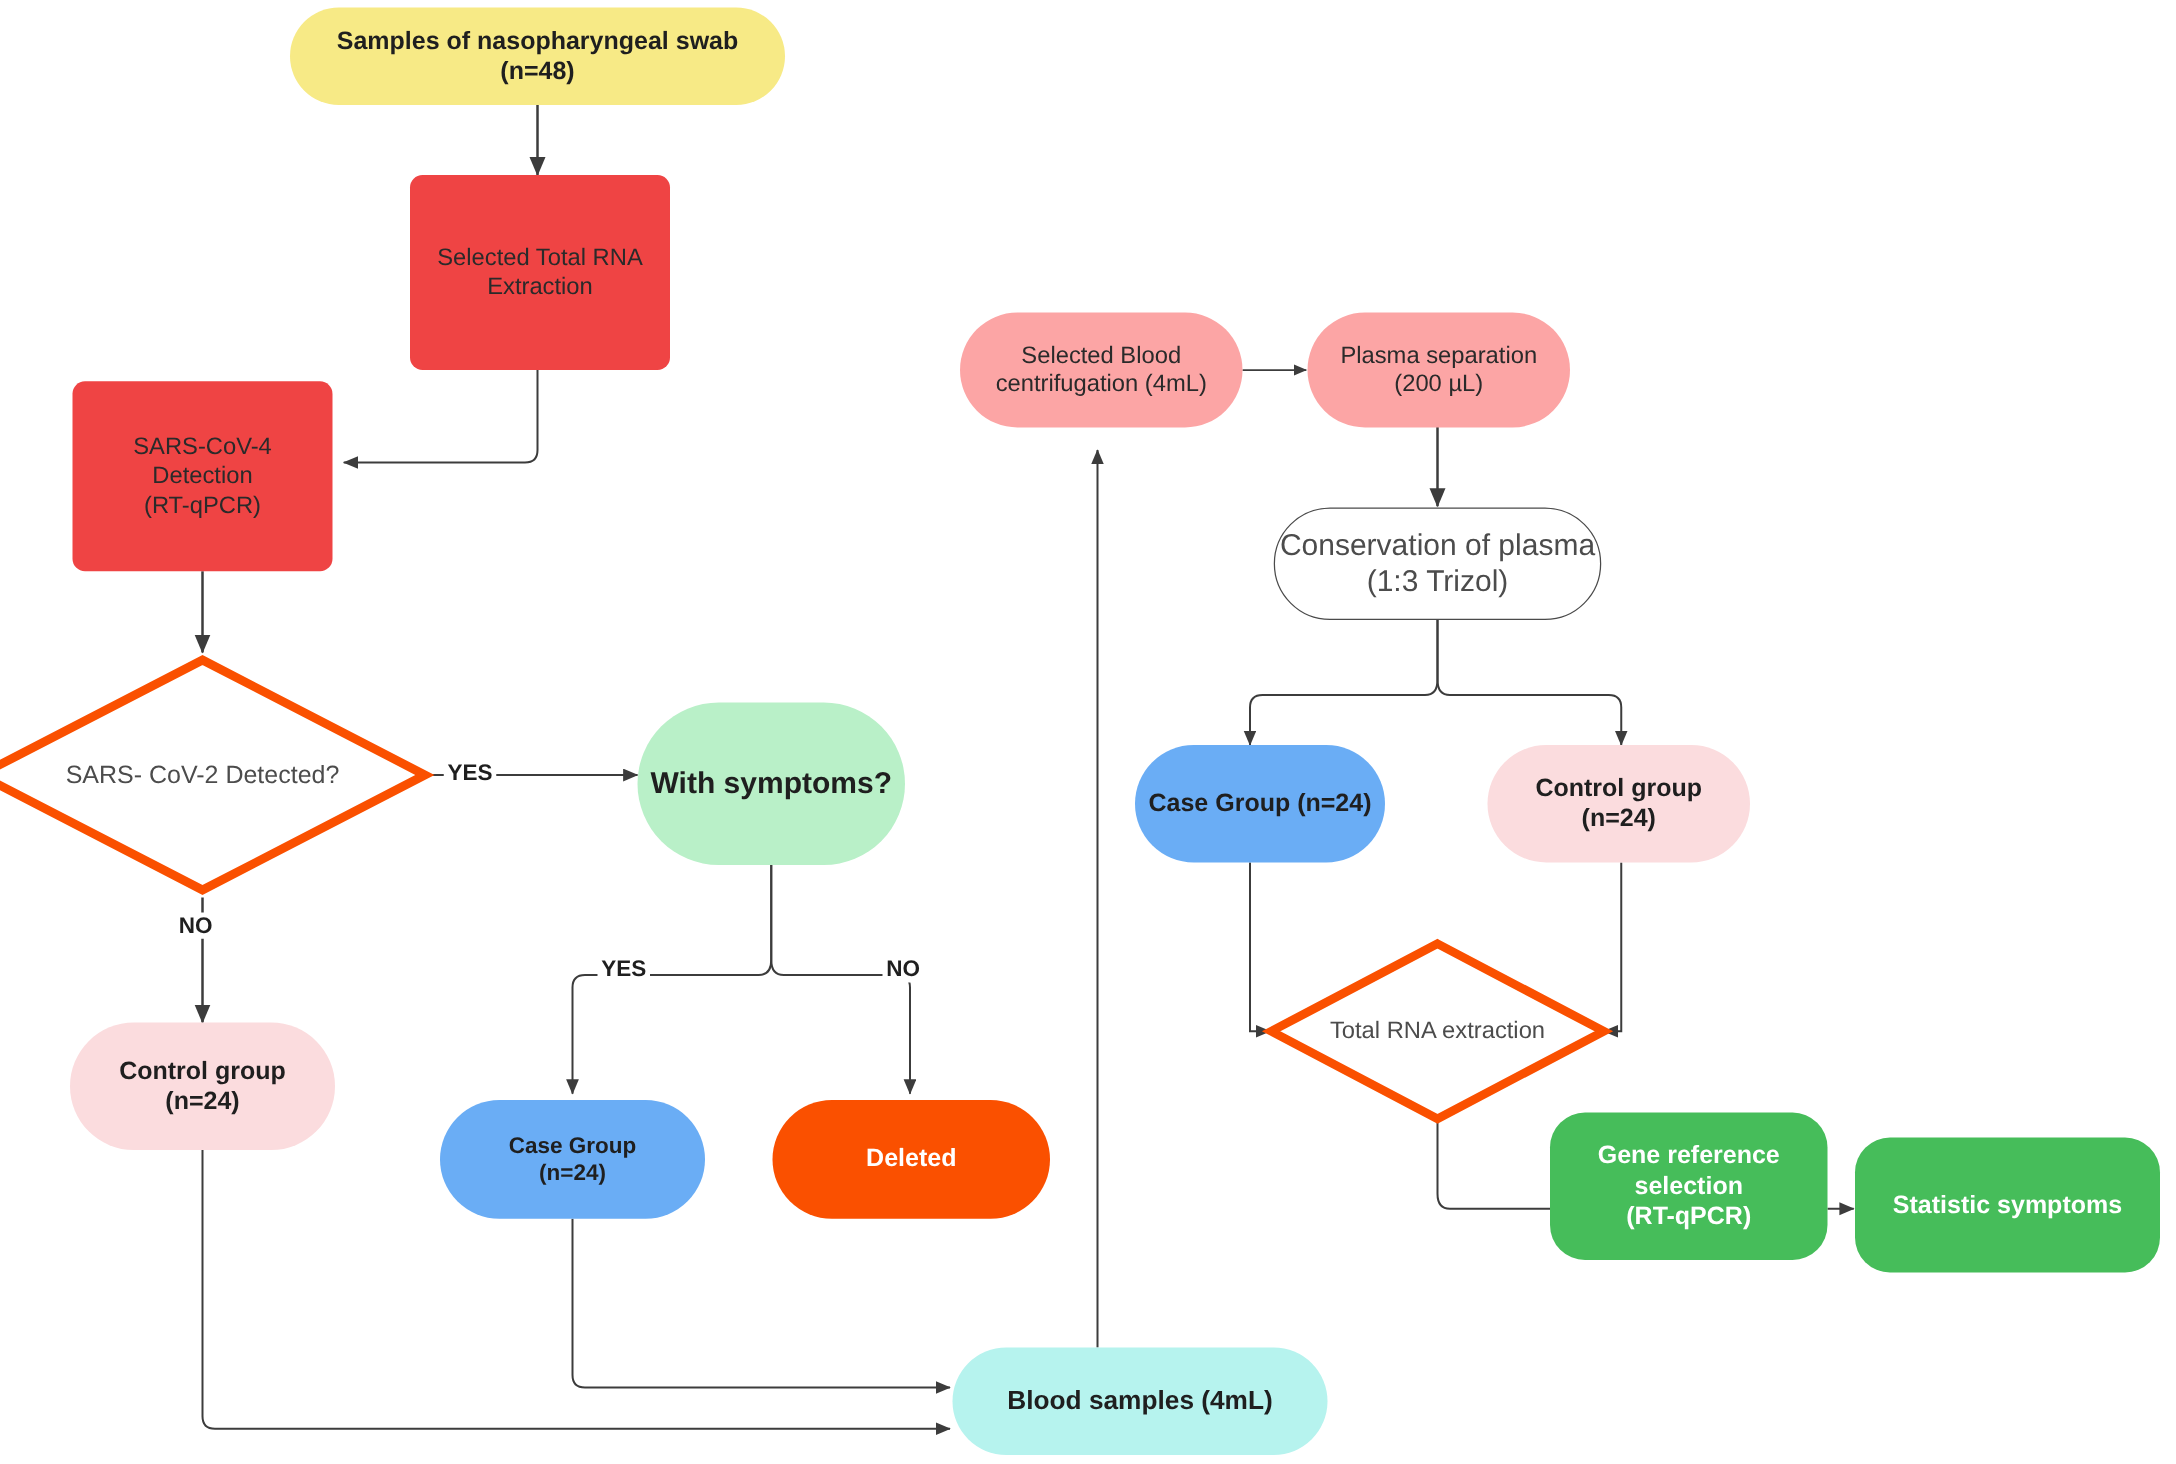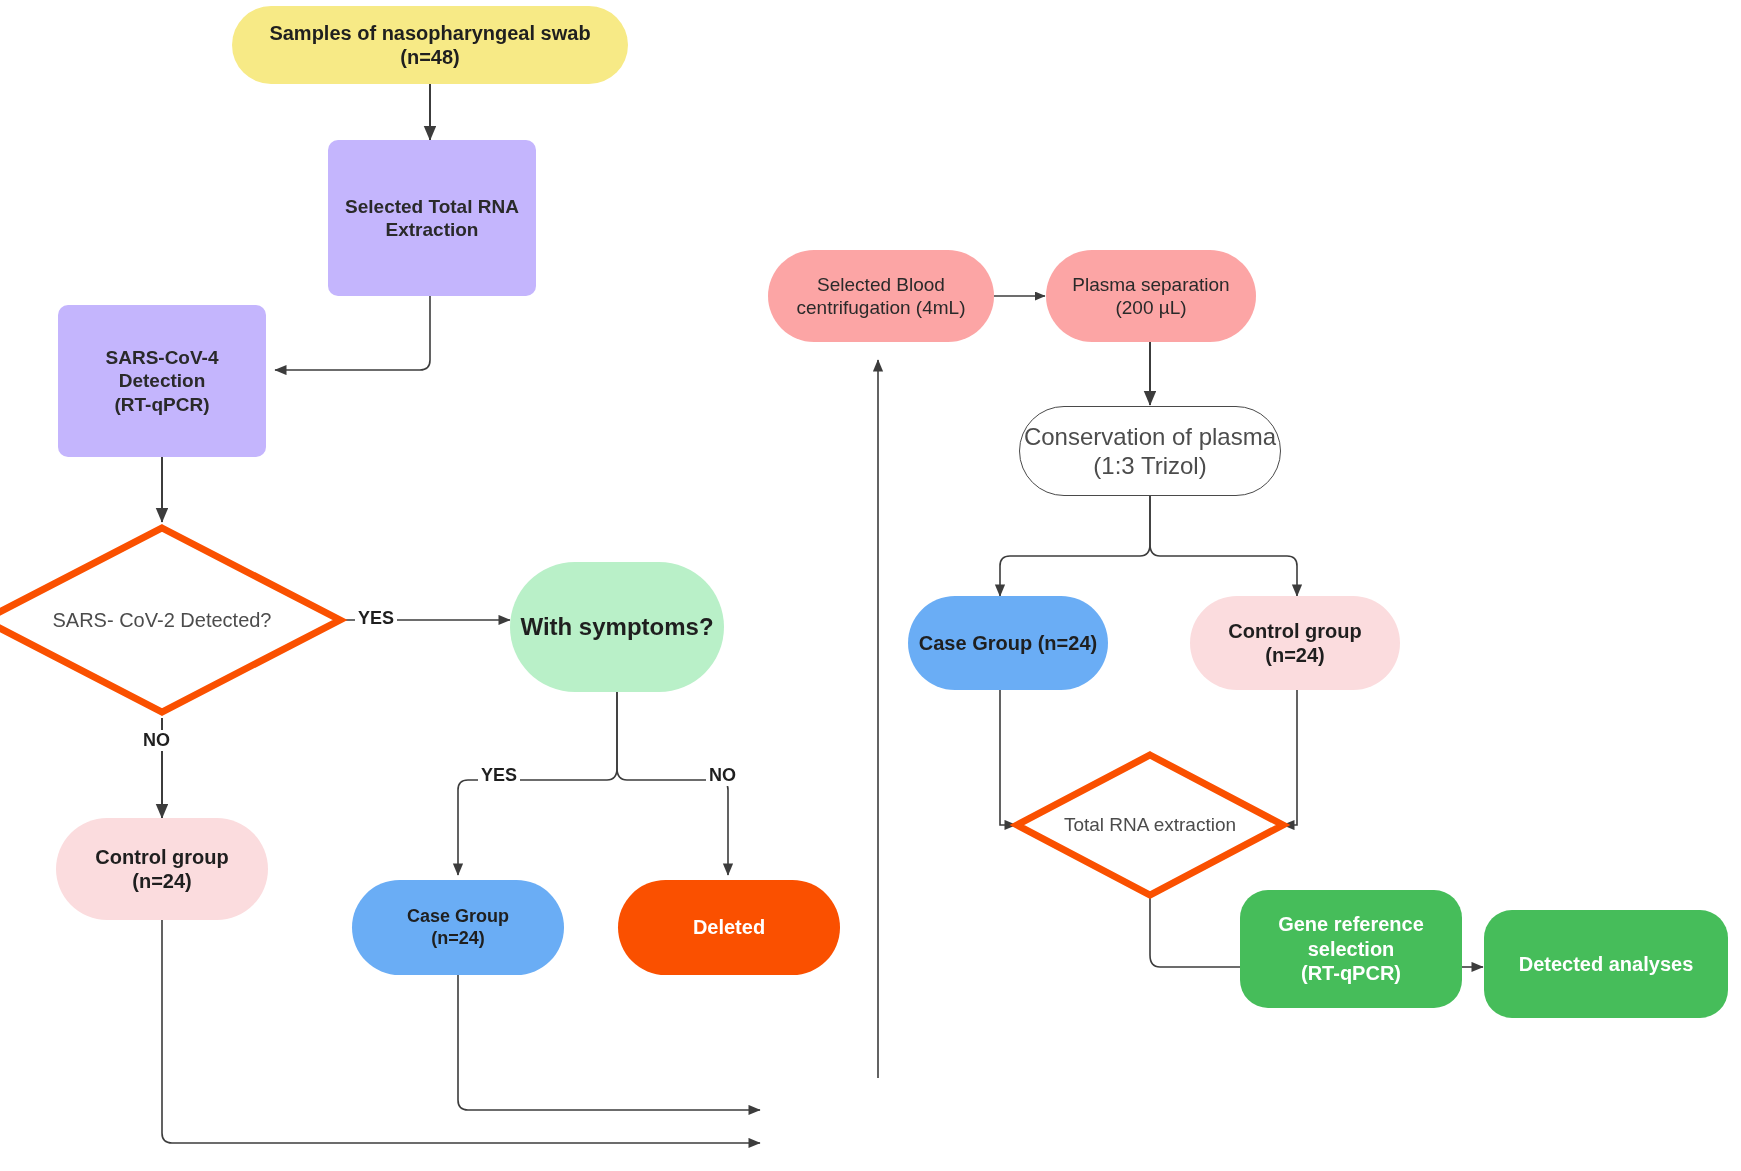--- a/index.html
+++ b/index.html
@@ -35,24 +35,23 @@
     line-height: 1.22;
     white-space: pre-line;
   }
   .n-yellow {
     background: #f7ea86;
     border-radius: 999px;
     color: #1f1f1f;
     font-weight: bold;
   }
   .n-green-rect {
-    background: #c4b5fd;
+    background: #ef4444;
     border-radius: 10px;
     color: #2a2a2a;
-    font-weight: bold;
   }
   .n-green-round {
     background: #fca5a5;
     border-radius: 999px;
     color: #2a2a2a;
   }
   .n-green-round-b {
     background: #b9f0c8;
     border-radius: 999px;
     color: #1f1f1f;
@@ -208,20 +207,23 @@
 
   <div class="node n-blue" style="left:352px; top:880px; width:212px; height:95px; font-size:18px;">
     <span>Case Group
 (n=24)</span>
   </div>
 
   <div class="node n-orange" style="left:618px; top:880px; width:222px; height:95px; font-size:20px;">
     <span>Deleted</span>
   </div>
 
+  <div class="node n-cyan" style="left:762px; top:1078px; width:300px; height:86px; font-size:21px;">
+    <span>Blood samples (4mL)</span>
+  </div>
 
   <div class="node n-green-round" style="left:768px; top:250px; width:226px; height:92px; font-size:19px;">
     <span>Selected  Blood
 centrifugation (4mL)</span>
   </div>
 
   <div class="node n-green-round" style="left:1046px; top:250px; width:210px; height:92px; font-size:19px;">
     <span>Plasma separation
 (200 µL)</span>
   </div>
@@ -244,21 +246,21 @@
     <div class="diamond-label" style="font-size:19px;">Total RNA extraction</div>
   </div>
 
   <div class="node n-darkgreen" style="left:1240px; top:890px; width:222px; height:118px; font-size:20px;">
     <span>Gene reference
 selection
 (RT-qPCR)</span>
   </div>
 
   <div class="node n-darkgreen" style="left:1484px; top:910px; width:244px; height:108px; font-size:20px;">
-    <span>Detected analyses</span>
+    <span>Statistic symptoms</span>
   </div>
 
   <div class="edge-label" style="left:355px; top:608px; font-size:18px;">YES</div>
 
   <div class="edge-label" style="left:140px; top:730px; font-size:18px;">NO</div>
 
   <div class="edge-label" style="left:478px; top:765px; font-size:18px;">YES</div>
 
   <div class="edge-label" style="left:706px; top:765px; font-size:18px;">NO</div>
 

